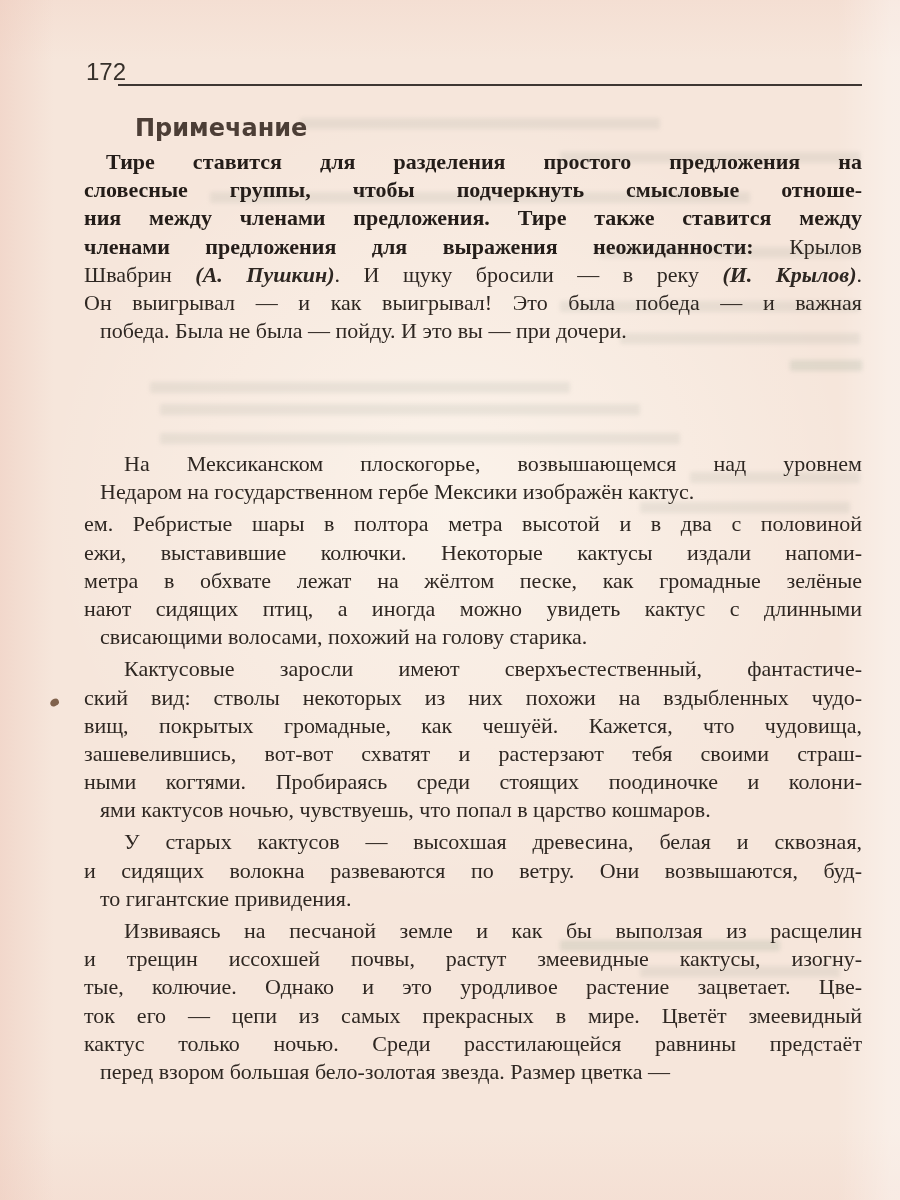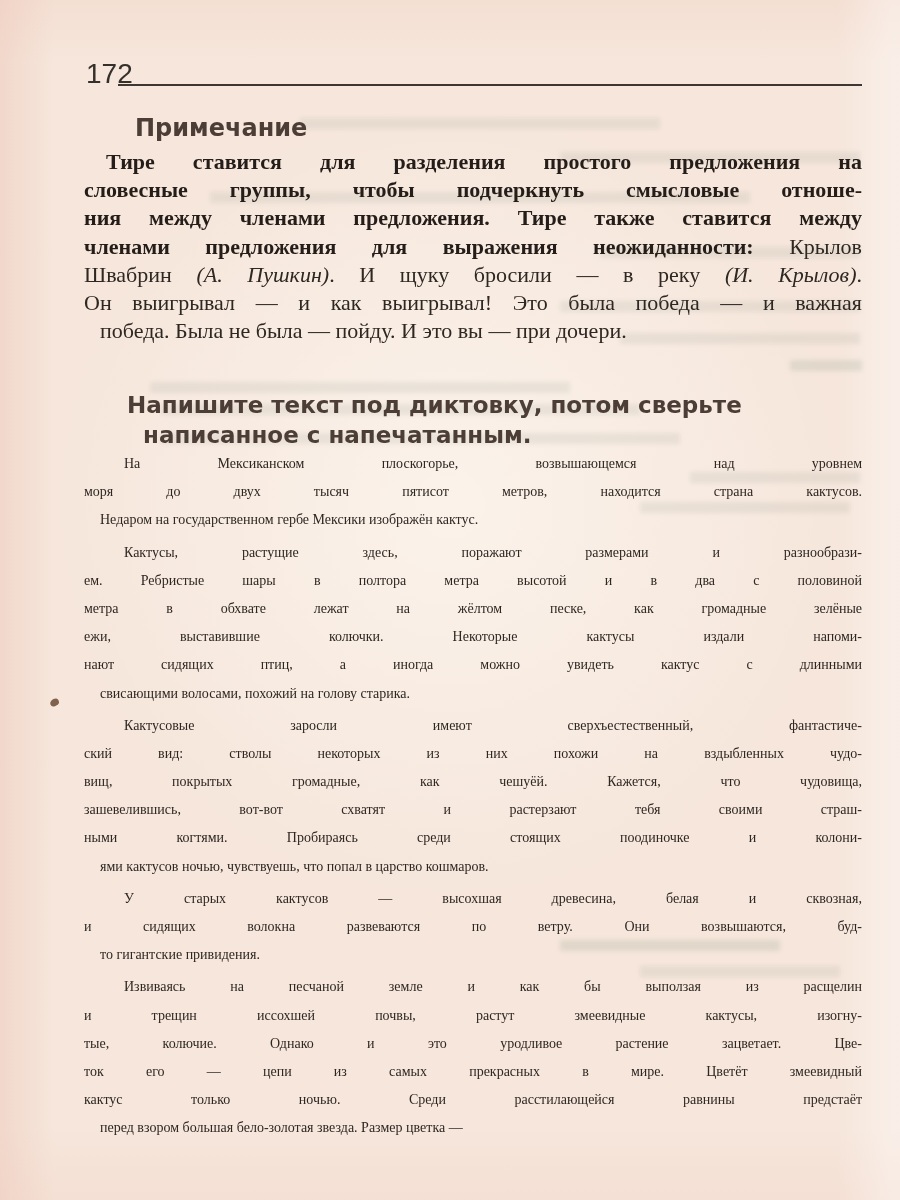--- a/index.html
+++ b/index.html
@@ -13,41 +13,41 @@
       linear-gradient(180deg, rgba(240,206,192,.30) 0, rgba(240,206,192,0) 5%, rgba(240,206,192,0) 94%, rgba(241,209,196,.30) 100%);
     color:var(--body-ink,#2e2722);
   }
   
   .g{position:absolute;height:11px;background:rgba(148,154,142,.15);filter:blur(2px);border-radius:2px;}
   .g.green{background:rgba(118,140,118,.17);}
   .speck{position:absolute;left:50px;top:699px;width:9px;height:7px;background:#6b4a33;
          border-radius:60% 40% 50% 50%;transform:rotate(-22deg);opacity:.85;}
   
   .hdr-num{position:absolute;left:86px;top:58px;font-family:"Liberation Sans",sans-serif;
-           font-size:28px;color:#36302b;}
+           font-size:24px;color:#36302b;}
   .hdr-title{position:absolute;right:38px;top:56px;font-family:"Liberation Sans",sans-serif;
              font-size:20px;font-weight:700;letter-spacing:-.2px;color:#2f2a26;}
   .hdr-rule{position:absolute;left:118px;top:84px;width:744px;height:2px;background:var(--rule,#3e3733);}
   
   .h-note{position:absolute;left:127px;top:106px;margin:8px;font-family:"DejaVu Sans",sans-serif;
           font-size:24px;font-weight:700;color:var(--heading-ink,#4a3d35);}
   .section-heading{position:absolute;left:127px;top:390px;width:700px;
           font-family:"DejaVu Sans",sans-serif;font-size:23px;font-weight:700;
           color:var(--heading-ink,#4a3d35);}
   .section-heading .line{height:30px;line-height:30px;text-align:left;text-align-last:left;text-indent:0;}
   
   .note-body{position:absolute;left:84px;top:148px;width:778px;font-size:22px;}
-  .dict-body{position:absolute;left:84px;top:450px;width:778px;font-size:14px;}
+  .dict-body{position:absolute;left:84px;top:450px;width:778px;font-size:22px;}
   .line{height:28.2px;line-height:28.2px;text-align:justify;text-align-last:justify;white-space:nowrap;}
   .line.last{text-align-last:left;margin-left:16px;}
   .note-body .line.first{text-indent:22px;}
   .para .line.first{text-indent:40px;}
   .para + .para{margin-top:4px;}
   .seg-b{font-weight:700;color:var(--ink-bold,#241d19);}
-  .seg-i{font-style:italic;}
+  .seg-i{font-style:italic;font-weight:bold;}
   .seg-r{font-weight:400;font-style:normal;}
 </style>
 </head>
 <body>
 
 <div class="page">
 
   <div class="g" style="left:300px;top:118px;width:360px;"></div>
   <div class="g" style="left:560px;top:152px;width:300px;"></div>
   <div class="g" style="left:210px;top:192px;width:540px;"></div>
@@ -71,35 +71,29 @@
   <div class="note-body">
       <div class="line first"><span class="seg-b">Тире ставится для разделения простого предложения на</span></div>
       <div class="line"><span class="seg-b">словесные группы, чтобы подчеркнуть смысловые отноше-</span></div>
       <div class="line"><span class="seg-b">ния между членами предложения. Тире также ставится между</span></div>
       <div class="line"><span class="seg-b">членами предложения для выражения неожиданности: </span><span class="seg-r">Крылов</span></div>
       <div class="line"><span class="seg-r">Швабрин </span><span class="seg-i">(А. Пушкин)</span><span class="seg-r">. И щуку бросили — в реку </span><span class="seg-i">(И. Крылов)</span><span class="seg-r">.</span></div>
       <div class="line"><span class="seg-r">Он выигрывал — и как выигрывал! Это была победа — и важная</span></div>
       <div class="line last"><span class="seg-r">победа. Была не была — пойду. И это вы — при дочери.</span></div>
     </div>
 
-  <div class="section-heading">
-      <div class="line first">Напишите текст под диктовку, потом сверьте</div>
-      <div class="line last">написанное с напечатанным.</div>
-    </div>
   <div class="dict-body">
     <div class="para">
         <div class="line first">На Мексиканском плоскогорье, возвышающемся над уровнем</div>
-        <div class="line">моря до двух тысяч пятисот метров, находится страна кактусов.</div>
         <div class="line last">Недаром на государственном гербе Мексики изображён кактус.</div>
       </div>
     <div class="para">
-        <div class="line first">Кактусы, растущие здесь, поражают размерами и разнообрази-</div>
         <div class="line">ем. Ребристые шары в полтора метра высотой и в два с половиной</div>
+        <div class="line">ежи, выставившие колючки. Некоторые кактусы издали напоми-</div>
         <div class="line">метра в обхвате лежат на жёлтом песке, как громадные зелёные</div>
-        <div class="line">ежи, выставившие колючки. Некоторые кактусы издали напоми-</div>
         <div class="line">нают сидящих птиц, а иногда можно увидеть кактус с длинными</div>
         <div class="line last">свисающими волосами, похожий на голову старика.</div>
       </div>
     <div class="para">
         <div class="line first">Кактусовые заросли имеют сверхъестественный, фантастиче-</div>
         <div class="line">ский вид: стволы некоторых из них похожи на вздыбленных чудо-</div>
         <div class="line">вищ, покрытых громадные, как чешуёй. Кажется, что чудовища,</div>
         <div class="line">зашевелившись, вот-вот схватят и растерзают тебя своими страш-</div>
         <div class="line">ными когтями. Пробираясь среди стоящих поодиночке и колони-</div>
         <div class="line last">ями кактусов ночью, чувствуешь, что попал в царство кошмаров.</div>

